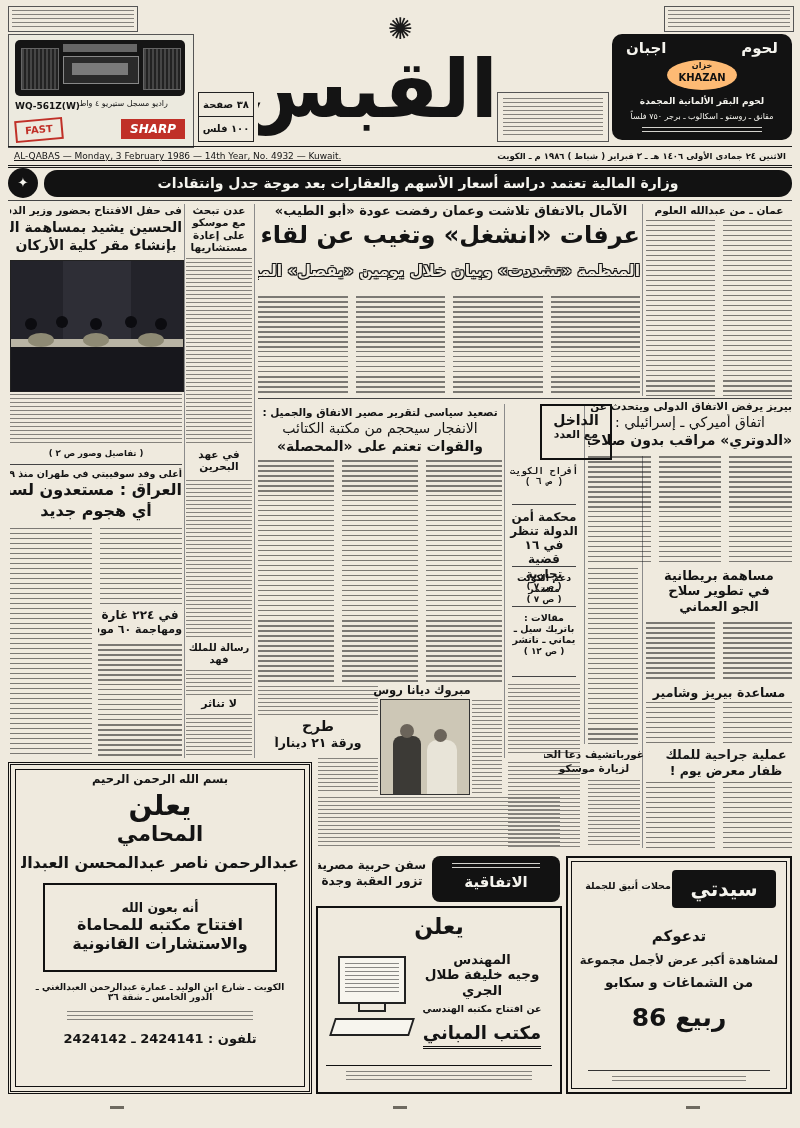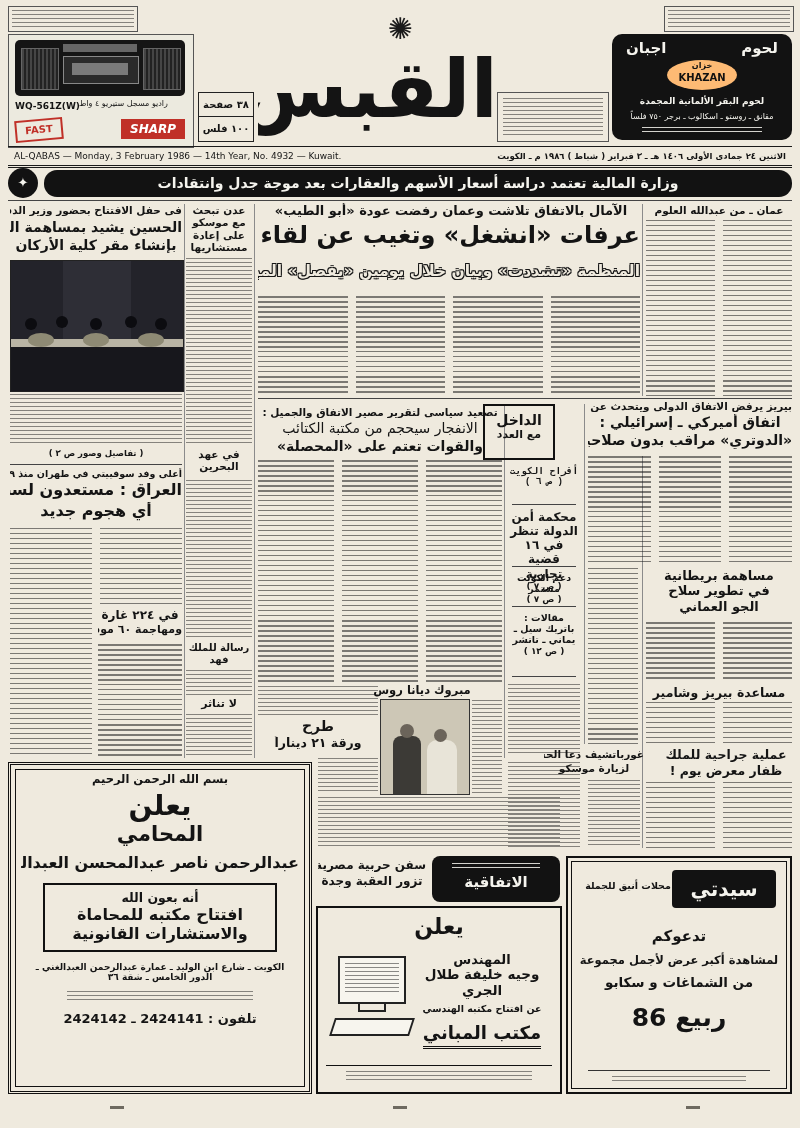--- a/index.html
+++ b/index.html
@@ -66,21 +66,21 @@
       <div style="font-size:8px;line-height:12px;font-weight:bold;">خزان</div>
       <div style="font-size:10px;line-height:12px;font-weight:bold;direction:ltr;">KHAZAN</div>
     </div>
     <div class="abs c" style="left:0;top:62px;width:100%;font-size:9px;font-weight:bold;color:#f5f4ee;">لحوم البقر الألمانية المجمدة</div>
     <div class="abs c" style="left:0;top:78px;width:100%;font-size:8px;color:#f5f4ee;">مقانق ـ روستو ـ اسكالوب ـ برجر ٧٥٠ فلساً</div>
     <div class="abs greek-light" style="left:30px;top:93px;width:120px;height:8px;"></div>
   </div>
 
   <div class="abs" style="left:8px;top:146px;width:784px;height:22px;border-top:1.5px solid #1a1a1a;border-bottom:3px double #1a1a1a;display:flex;align-items:center;justify-content:space-between;padding:0 6px;box-sizing:border-box;">
     <span class="hd nw" style="font-size:8.5px;">الاثنين ٢٤ جمادى الأولى ١٤٠٦ هـ ـ ٣ فبراير ( شباط ) ١٩٨٦ م ـ الكويت</span>
-    <span class="nw" style="font-size:9px;direction:ltr;">AL-QABAS — Monday, 3 February 1986 — 14th Year, No. 4932 — Kuwait.</span>
+    <span class="nw" style="font-size:9px;direction:ltr;text-decoration:underline;">AL-QABAS — Monday, 3 February 1986 — 14th Year, No. 4932 — Kuwait.</span>
   </div>
 
   <div class="abs c inkbox" style="left:8px;top:168px;width:30px;height:30px;border-radius:50%;font-size:13px;line-height:30px;">✦</div>
   <div class="abs c inkbox hd nw" style="left:44px;top:170px;width:748px;height:27px;border-radius:13px;font-size:14px;line-height:27px;color:#f5f4ee;">وزارة المالية تعتمد دراسة أسعار الأسهم والعقارات بعد موجة جدل وانتقادات</div>
   <div class="abs hr" style="left:8px;top:200px;width:784px;"></div>
 
   <div class="abs vr" style="left:184px;top:204px;height:554px;"></div>
   <div class="abs vr" style="left:254px;top:204px;height:554px;"></div>
   <div class="abs vr" style="left:642px;top:204px;height:192px;"></div>
   <div class="abs vr" style="left:504px;top:404px;height:354px;"></div>
@@ -144,21 +144,21 @@
 
   <div class="abs c hd nw" style="left:258px;top:406px;width:244px;font-size:10.5px;">تصعيد سياسي لتقرير مصير الاتفاق والجميل :</div>
   <div class="abs c hd nw" style="left:258px;top:420px;width:244px;font-size:14px;font-weight:400;">الانفجار سيحجم من مكتبة الكتائب</div>
   <div class="abs c hd nw" style="left:258px;top:438px;width:244px;font-size:14px;font-weight:900;">والقوات تعتم على «المحصلة»</div>
   <div class="abs cols" style="left:258px;top:460px;width:244px;height:222px;">
     <div class="greek"></div>
       <div class="greek"></div>
     <div class="greek"></div>
   </div>
 
-  <div class="abs c" style="left:483px;top:404px;width:72px;height:56px;border:2px solid #111;box-sizing:border-box;padding-top:6px;">
+  <div class="abs c" style="left:540px;top:404px;width:72px;height:56px;border:2px solid #111;box-sizing:border-box;padding-top:6px;">
     <div class="hd" style="font-size:14px;font-weight:900;">الداخل</div>
     <div class="hd" style="font-size:11px;font-weight:900;">مع العدد</div>
   </div>
   <div class="abs c" style="left:508px;top:466px;width:72px;font-family:Liberation Mono, monospace;">
     <div class="hd" style="font-size:9.5px;">أفراح الكويت</div>
     <div class="hd" style="font-size:9px;">( ص ٦ )</div>
   </div>
   <div class="abs hr" style="left:512px;top:504px;width:64px;"></div>
   <div class="abs c" style="left:508px;top:510px;width:72px;">
     <div class="hd" style="font-size:12px;">محكمة أمن الدولة تنظر في ١٦ قضية تجارية</div>
@@ -178,21 +178,21 @@
   <div class="abs greek-sm" style="left:508px;top:684px;width:72px;height:72px;"></div>
   <div class="abs greek-sm" style="left:508px;top:762px;width:72px;height:88px;"></div>
 
   <div class="abs c hd nw" style="left:646px;top:204px;width:146px;font-size:10.5px;font-weight:900;">عمان ـ من عبدالله العلوم</div>
   <div class="abs cols" style="left:646px;top:220px;width:146px;height:176px;">
     <div class="greek"></div>
       <div class="greek"></div>
   </div>
 
   <div class="abs c hd nw" style="left:588px;top:400px;width:204px;font-size:10.5px;">بيريز يرفض الاتفاق الدولي ويتحدث عن صيغة مؤقتة</div>
-  <div class="abs c hd nw" style="left:588px;top:414px;width:204px;font-size:14px;font-weight:700;">اتفاق أميركي ـ إسرائيلي :</div>
+  <div class="abs c hd nw" style="left:588px;top:414px;width:204px;font-size:14px;font-weight:400;">اتفاق أميركي ـ إسرائيلي :</div>
   <div class="abs c hd nw" style="left:588px;top:432px;width:204px;font-size:14px;font-weight:900;">«الدوتري» مراقب بدون صلاحيات</div>
   <div class="abs cols" style="left:588px;top:456px;width:204px;height:106px;">
     <div class="greek"></div>
       <div class="greek"></div>
     <div class="greek"></div>
   </div>
 
   <div class="abs greek" style="left:588px;top:568px;width:50px;height:176px;"></div>
 
   <div class="abs c hd" style="left:646px;top:568px;width:146px;font-size:13px;font-weight:900;">
@@ -243,21 +243,21 @@
     <div class="abs c hd nw" style="left:0;top:18px;width:100%;font-size:15px;font-weight:900;color:#f5f4ee;">الاتفاقية</div>
   </div>
 
   <div class="abs" style="left:8px;top:762px;width:304px;height:332px;border:3px double #111;box-sizing:border-box;">
     <div class="abs" style="left:4px;top:4px;right:4px;bottom:4px;border:1px solid #111;"></div>
     <div class="abs c" style="left:10px;top:8px;right:10px;">
       <div class="hd" style="font-size:11.5px;">بسم الله الرحمن الرحيم</div>
       <div class="hd" style="font-size:28px;font-weight:900;margin-top:2px;">يعلن</div>
       <div class="hd" style="font-size:21px;font-weight:900;">المحامي</div>
       <div class="hd nw" style="font-size:16px;font-weight:900;margin-top:8px;">عبدالرحمن ناصر عبدالمحسن العبدالعالي</div>
-      <div style="border:2px solid #111;margin:10px 22px 0;padding:6px 4px;">
+      <div style="border:2px solid #111;margin:10px 22px 0;padding:16px 4px;">
         <div class="hd" style="font-size:12.5px;">أنه بعون الله</div>
         <div class="hd" style="font-size:16px;font-weight:900;">افتتاح مكتبه للمحاماة</div>
         <div class="hd" style="font-size:16px;font-weight:900;">والاستشارات القانونية</div>
       </div>
       <div class="hd" style="font-size:9px;margin:10px 8px 0;">الكويت ـ شارع ابن الوليد ـ عمارة عبدالرحمن العبدالغني ـ الدور الخامس ـ شقة ٣٦</div>
       <div class="greek-sm" style="height:10px;margin:8px 46px 0;"></div>
       <div class="hd nw" style="font-size:13px;font-weight:900;margin-top:10px;">تلفون : 2424141 ـ 2424142</div>
     </div>
   </div>
 

